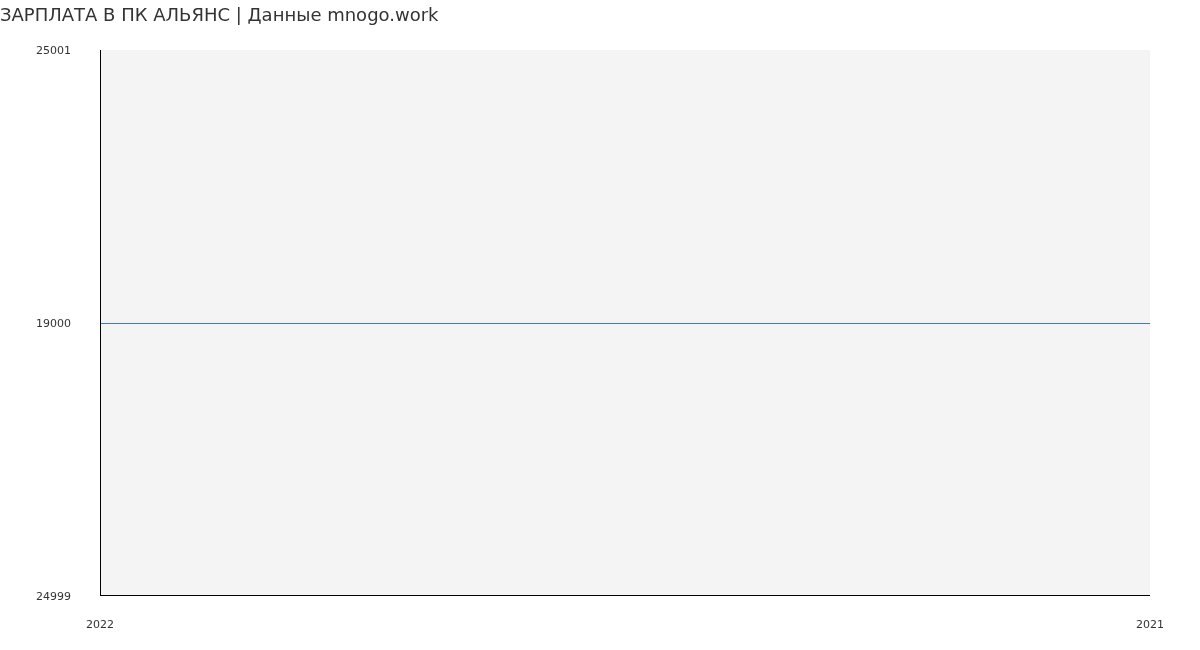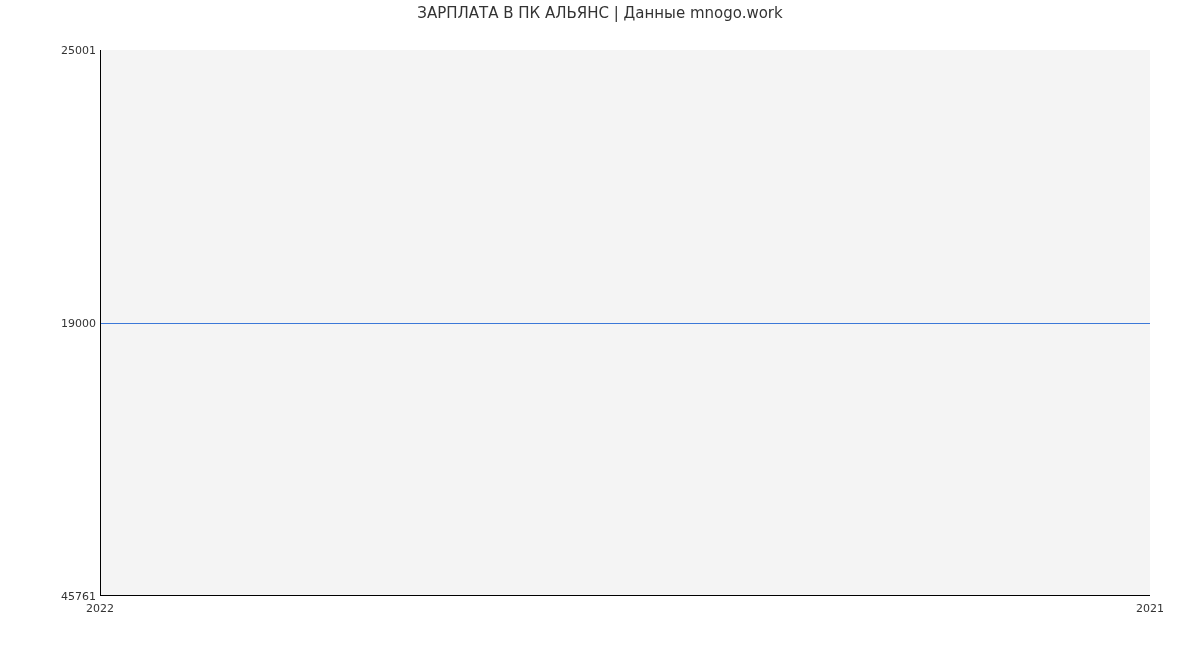--- a/index.html
+++ b/index.html
@@ -15,22 +15,21 @@
   .chart-wrap {
     position: relative;
     width: 1200px;
     height: 650px;
   }
   .title {
     position: absolute;
     top: 4px;
     left: 0;
     width: 100%;
-    text-align: center;
-    font-size: 15px;
+    font-size: 18px;
     color: #333;
   }
   .plot-area {
     position: absolute;
     left: 100px;
     top: 50px;
     width: 1050px;
     height: 546px;
     background: #f4f4f4;
     border-left: 1px solid #000;
@@ -40,44 +39,43 @@
   .series-line {
     position: absolute;
     left: 0;
     width: 100%;
     height: 0;
     border-top: 1.5px solid #3b78d8;
   }
   .y-tick {
     position: absolute;
     right: 1104px; 
-    text-align: right;
     width: 60px;
     font-size: 11px;
     color: #333;
     transform: translateY(-50%);
   }
   .x-tick {
     position: absolute;
-    top: 602px;
+    top: 618px;
     font-size: 11px;
     color: #333;
     transform: translateX(-50%);
   }
 </style>
 </head>
 <body>
 
 <div class="chart-wrap">
 
   <div class="title">ЗАРПЛАТА В ПК АЛЬЯНС | Данные mnogo.work</div>
 
   <div class="y-tick" style="top:50px;">25001</div>
   <div class="y-tick" style="top:323px;">19000</div>
-  <div class="y-tick" style="top:596px;">45761</div>
+  <div class="y-tick" style="top:596px;">24999</div>
 
   <div class="x-tick" style="left:100px;">2022</div>
   <div class="x-tick" style="left:1150px;">2021</div>
 
   <div class="plot-area">
 
     <div class="series-line" style="top:273px;"></div>
   </div>
 
 </div>

